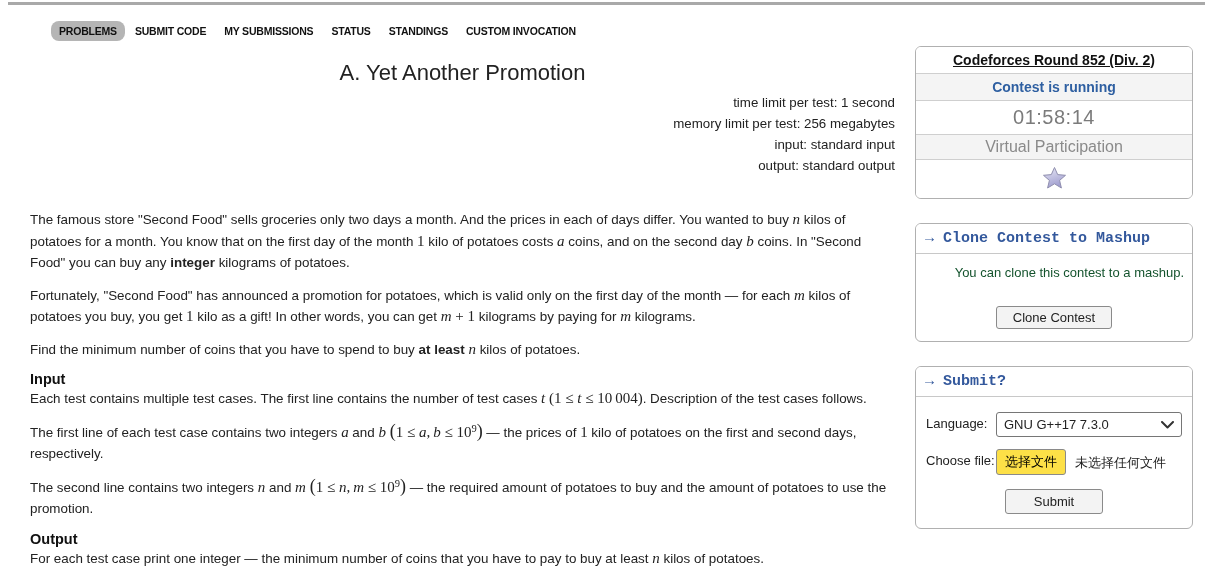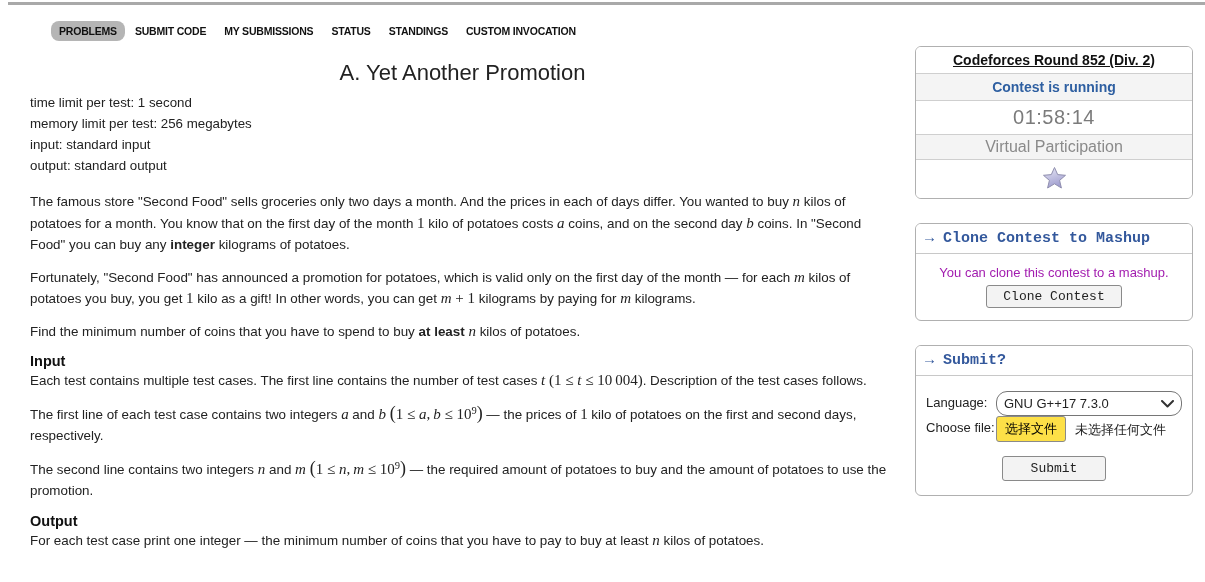--- a/index.html
+++ b/index.html
@@ -18,21 +18,21 @@
   .tab {
     font-size:10.5px; font-weight:bold; letter-spacing:-0.2px; color:#111;
     padding:4px 8px; border-radius:8px; cursor:pointer; white-space:nowrap;
     text-decoration:none; margin-right:2px;
   }
   .tab.active { background:#b5b5b5; }
 
   
   .main { position:absolute; left:30px; top:0; width:865px; }
   .prob-title { font-size:22px; font-weight:400; color:#222; text-align:center; margin:60px 0 6px 0; }
-  .meta { text-align:left; font-size:13.3px; line-height:21px; margin-bottom:15px; color:#222; }
+  .meta { text-align:right; font-size:13.3px; line-height:21px; margin-bottom:33px; color:#222; }
   .para { font-size:13.4px; line-height:21.5px; margin:0 0 11px 0; color:#222; }
   .sec-h { font-size:14.5px; font-weight:bold; color:#111; margin:10px 0 1px 0; }
 
   .seg-plain  { }
   .seg-bold   { font-weight:bold; }
   .seg-math   { font-family:"Liberation Serif", serif; font-style:italic; font-size:15px; }
   .seg-mathnum{ font-family:"Liberation Serif", serif; font-size:15px; }
   .seg-mathsup{ font-family:"Liberation Serif", serif; font-size:10.5px; vertical-align:super; line-height:0; }
   .seg-paren  { font-family:"Liberation Serif", serif; font-size:18px; }
 
@@ -50,32 +50,32 @@
   .contest-timer { font-size:20px; color:#7b7b7b; letter-spacing:0.5px; padding:5px 6px; }
   .contest-mode { font-size:16px; color:#8a8a8a; padding:3px 6px; }
   .star-row { padding:6px 6px 5px 6px; }
   .star-btn { display:inline-block; cursor:pointer; line-height:0; }
 
   .box-header {
     font-size:15px; font-weight:bold; color:#33589c;
     padding:6px 9px; border-bottom:1px solid #c8c8c8; background:#fff;font-family:Liberation Mono, monospace;
   }
   .clone-body { padding:11px 8px 12px 8px; text-align:center; }
-  .clone-text { font-size:13px; color:#a21caf; margin-bottom:5px; }
+  .clone-text { font-size:13px; color:#14532d; margin-bottom:26px;text-align:right; }
   .btn {
     display:inline-block; font-size:13px; color:#222; background:#f3f3f3;
     border:1px solid #8a8a8a; border-radius:3px; padding:3px 16px; cursor:pointer;
-    font-family:Liberation Mono, monospace;
+    font-family:Liberation Sans, sans-serif;
   }
 
   .submit-body { padding:15px 10px 14px 10px; }
-  .form-row { display:flex; }
+  .form-row { display:flex; margin-bottom:12px; }
   .form-label { width:70px; font-size:13px; padding-top:4px; color:#222; flex:none; }
   .select {
-    width:187px; height:25px; border:1px solid #767676; border-radius:11px; background:#fff;
+    width:187px; height:25px; border:1px solid #767676; border-radius:3px; background:#fff;
     display:flex; align-items:center; justify-content:space-between;
     font-size:13px; padding:0 7px; cursor:pointer;
   }
   .file-btn {
     font-size:13px; background:#fde047; border:1px solid #8a8a8a; border-radius:3px;
     padding:3px 8px; cursor:pointer; flex:none;
     font-family:"Liberation Sans", sans-serif;
     text-align:center;
   }
   .file-status { font-size:13px; padding:5px 0 0 9px; color:#222; }

